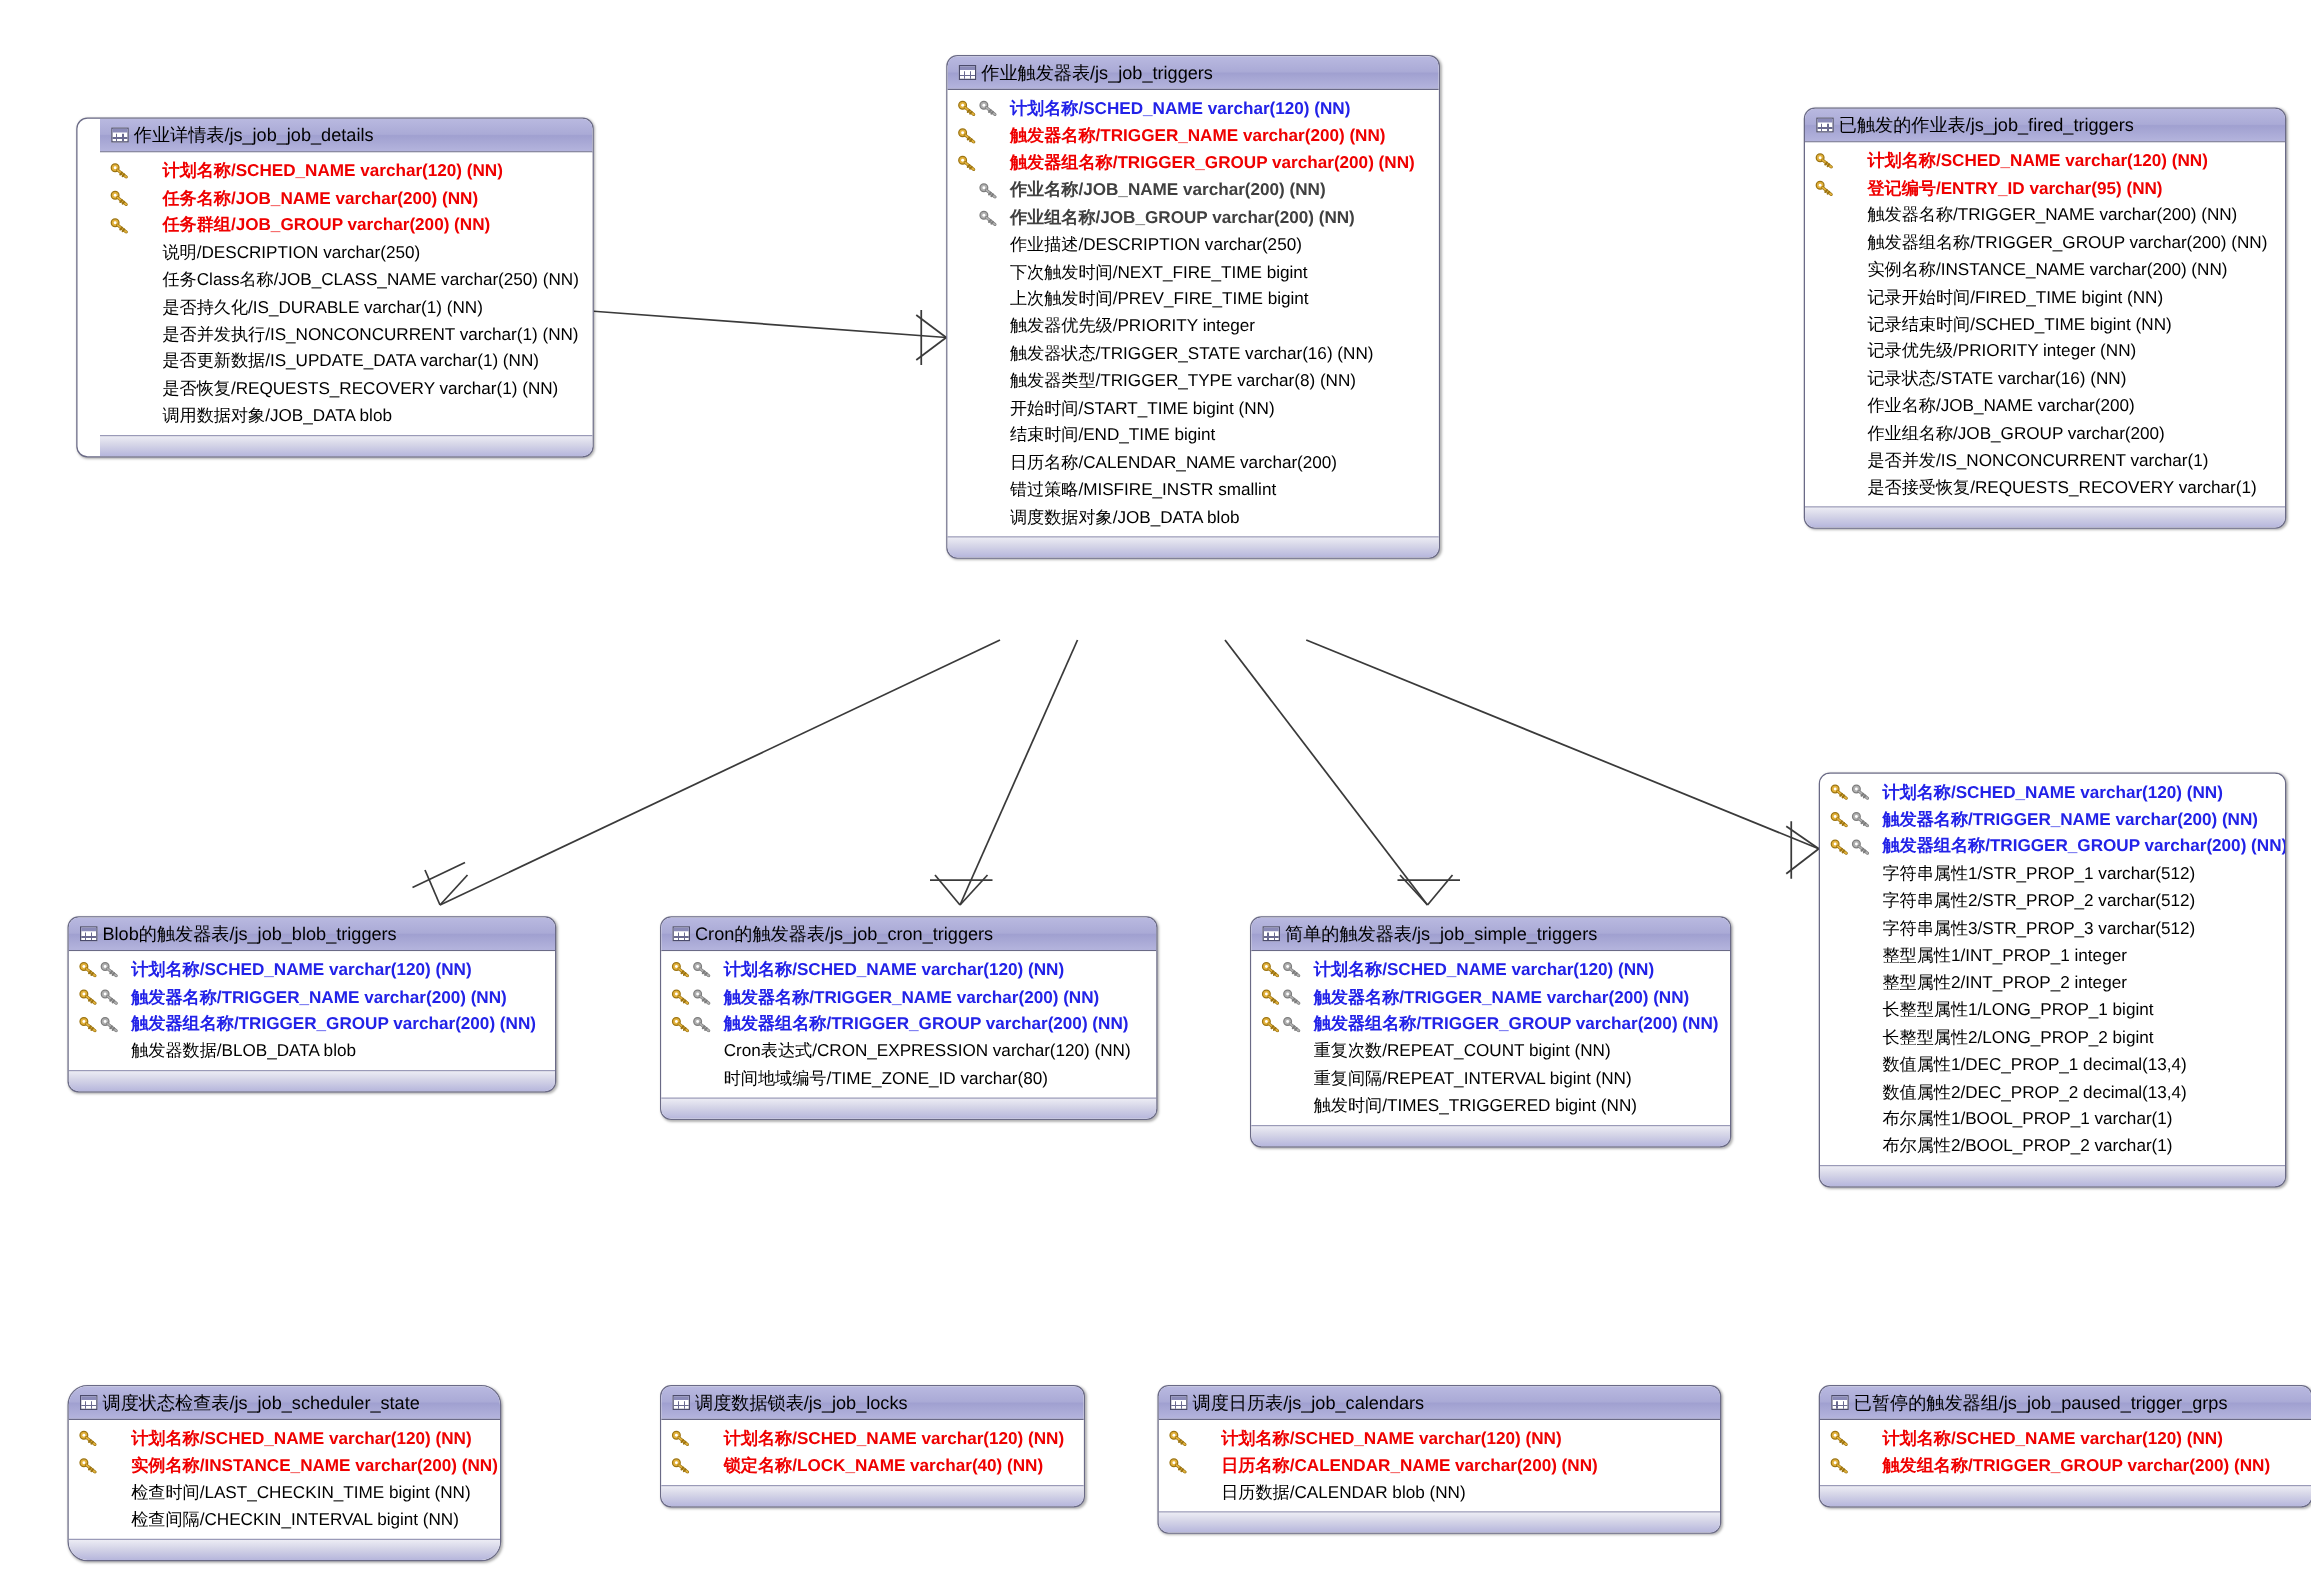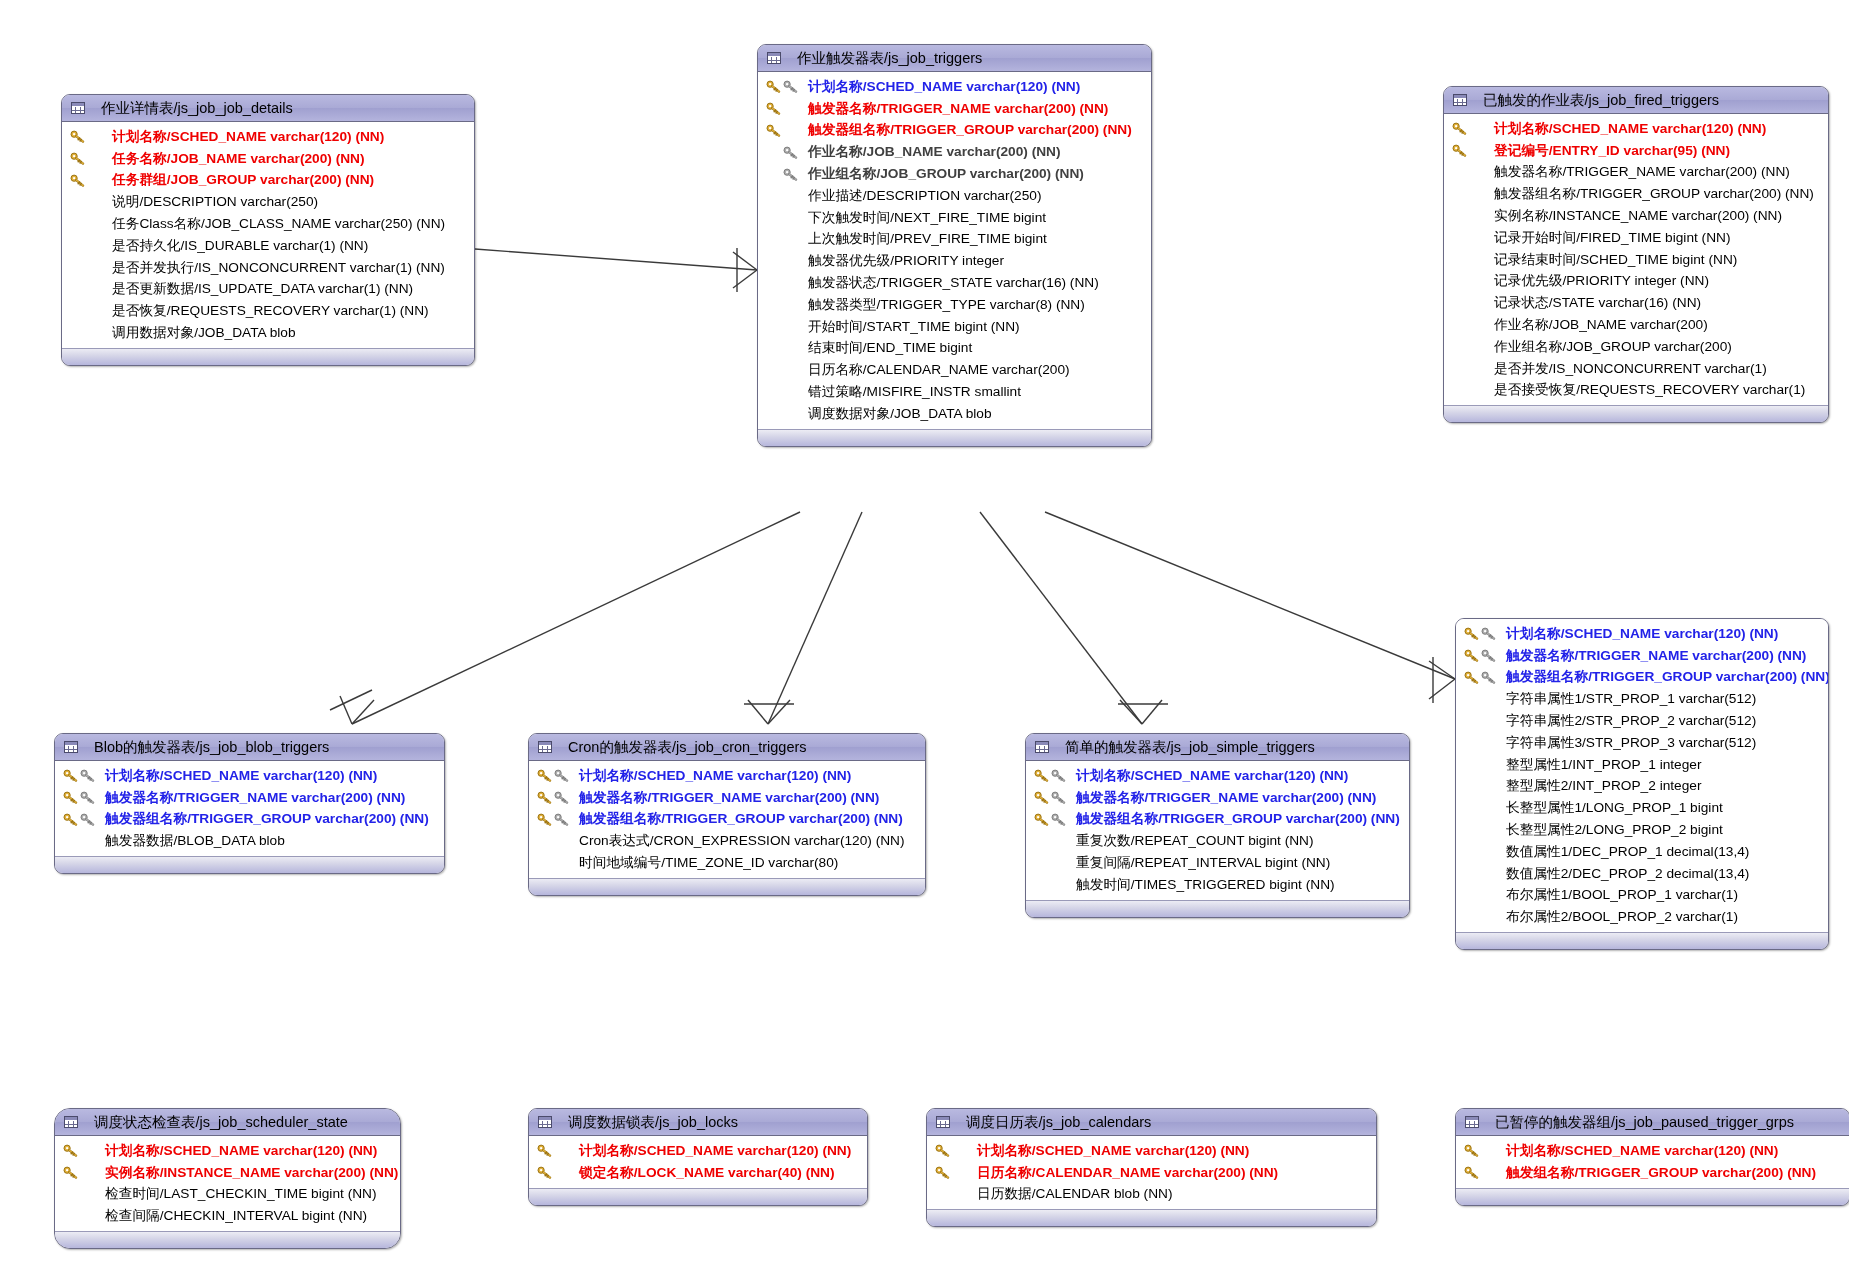--- a/index.html
+++ b/index.html
@@ -18,21 +18,21 @@
     box-shadow:1px 1px 2px rgba(0,0,0,0.30);
     box-sizing:border-box;
     overflow:hidden;
   }
   .ent-header{
     background:linear-gradient(to bottom,#b9b9e0 0%,#aaaad6 48%,#a0a0d0 52%,#b4b4dd 100%);
     border-bottom:1px solid #6a6a86;
     height:26px;
     display:flex;align-items:center;
     padding:0 8px 0 9px;
-    gap:16px;
+    gap:4px;
     font-size:14.5px;
     color:#000;
     white-space:nowrap;
   }
   .tbl-icon{
     width:14px;height:12px;flex:0 0 auto;
     background:#ffffff;
     border:1px solid #4b4b6b;
     position:relative;
     box-sizing:border-box;
@@ -114,21 +114,21 @@
       <line x1="1045" y1="512" x2="1455" y2="679"></line>
       <g>
         <line x1="1455" y1="679" x2="1429" y2="661"></line>
         <line x1="1455" y1="679" x2="1429" y2="699"></line>
         <line x1="1433" y1="657" x2="1433" y2="703"></line>
       </g>
     </g>
   </svg>
 
   <div id="entities">
-      <div class="entity" style="left: 61px; top: 94px; width: 414px;">
+      <div class="entity" style="left: 61px; top: 94px; width: 414px; padding-left: 18px;">
     <div class="ent-header">
       <span class="tbl-icon"></span>
       <span class="ent-title">作业详情表/js_job_job_details</span>
     </div>
     <div class="ent-body">
           <div class="attr">
     <span class="keys">
               <svg width="15" height="13" viewBox="0 0 15 13">
                 <circle cx="4.1" cy="4.2" r="3.1" fill="#e3b23c" stroke="#9c7412" stroke-width="1"></circle>
                 <circle cx="4.1" cy="4.2" r="1.15" fill="#ffffff"></circle>
@@ -801,21 +801,21 @@
           <div class="attr">
     <span class="keys">
               <span class="key none"></span>
               <span class="key none"></span>
             </span>
     <span class="attr-text c-black">时间地域编号/TIME_ZONE_ID varchar(80)</span>
   </div>
         </div>
     <div class="ent-footer"></div>
   </div>
-      <div class="entity" style="left: 1000px; top: 733px; width: 385px; margin-left: 25px;">
+      <div class="entity" style="left: 1000px; top: 733px; width: 385px;">
     <div class="ent-header">
       <span class="tbl-icon"></span>
       <span class="ent-title">简单的触发器表/js_job_simple_triggers</span>
     </div>
     <div class="ent-body">
           <div class="attr">
     <span class="keys">
               <svg width="15" height="13" viewBox="0 0 15 13">
                 <circle cx="4.1" cy="4.2" r="3.1" fill="#e3b23c" stroke="#9c7412" stroke-width="1"></circle>
                 <circle cx="4.1" cy="4.2" r="1.15" fill="#ffffff"></circle>

